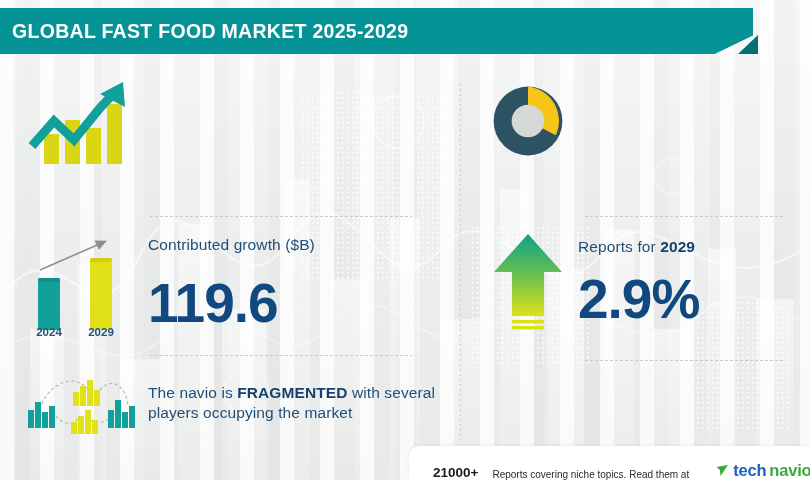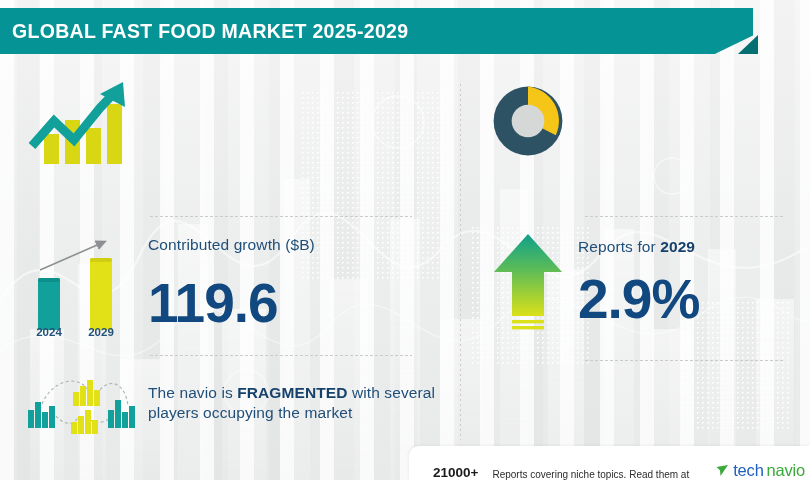--- a/index.html
+++ b/index.html
@@ -179,21 +179,21 @@
     color: #2b2b2b;
     white-space: nowrap;
   }
   .logo {
     display: flex;
     align-items: center;
     gap: 3px;
     margin-left: 12px;
     white-space: nowrap;
   }
-  .logo-word { font-size: 16.5px; font-weight: normal; letter-spacing: -.2px; }
+  .logo-word { font-size: 16.5px; font-weight: bold; letter-spacing: -.2px; }
   .logo-tech { color: #1f5fbf; }
   .logo-navio { color: #3aa93a; }
 </style>
 </head>
 <body>
 
 <div id="infographic">
 
   <div class="bg-layer"></div>
   <div class="bg-bars"></div>

